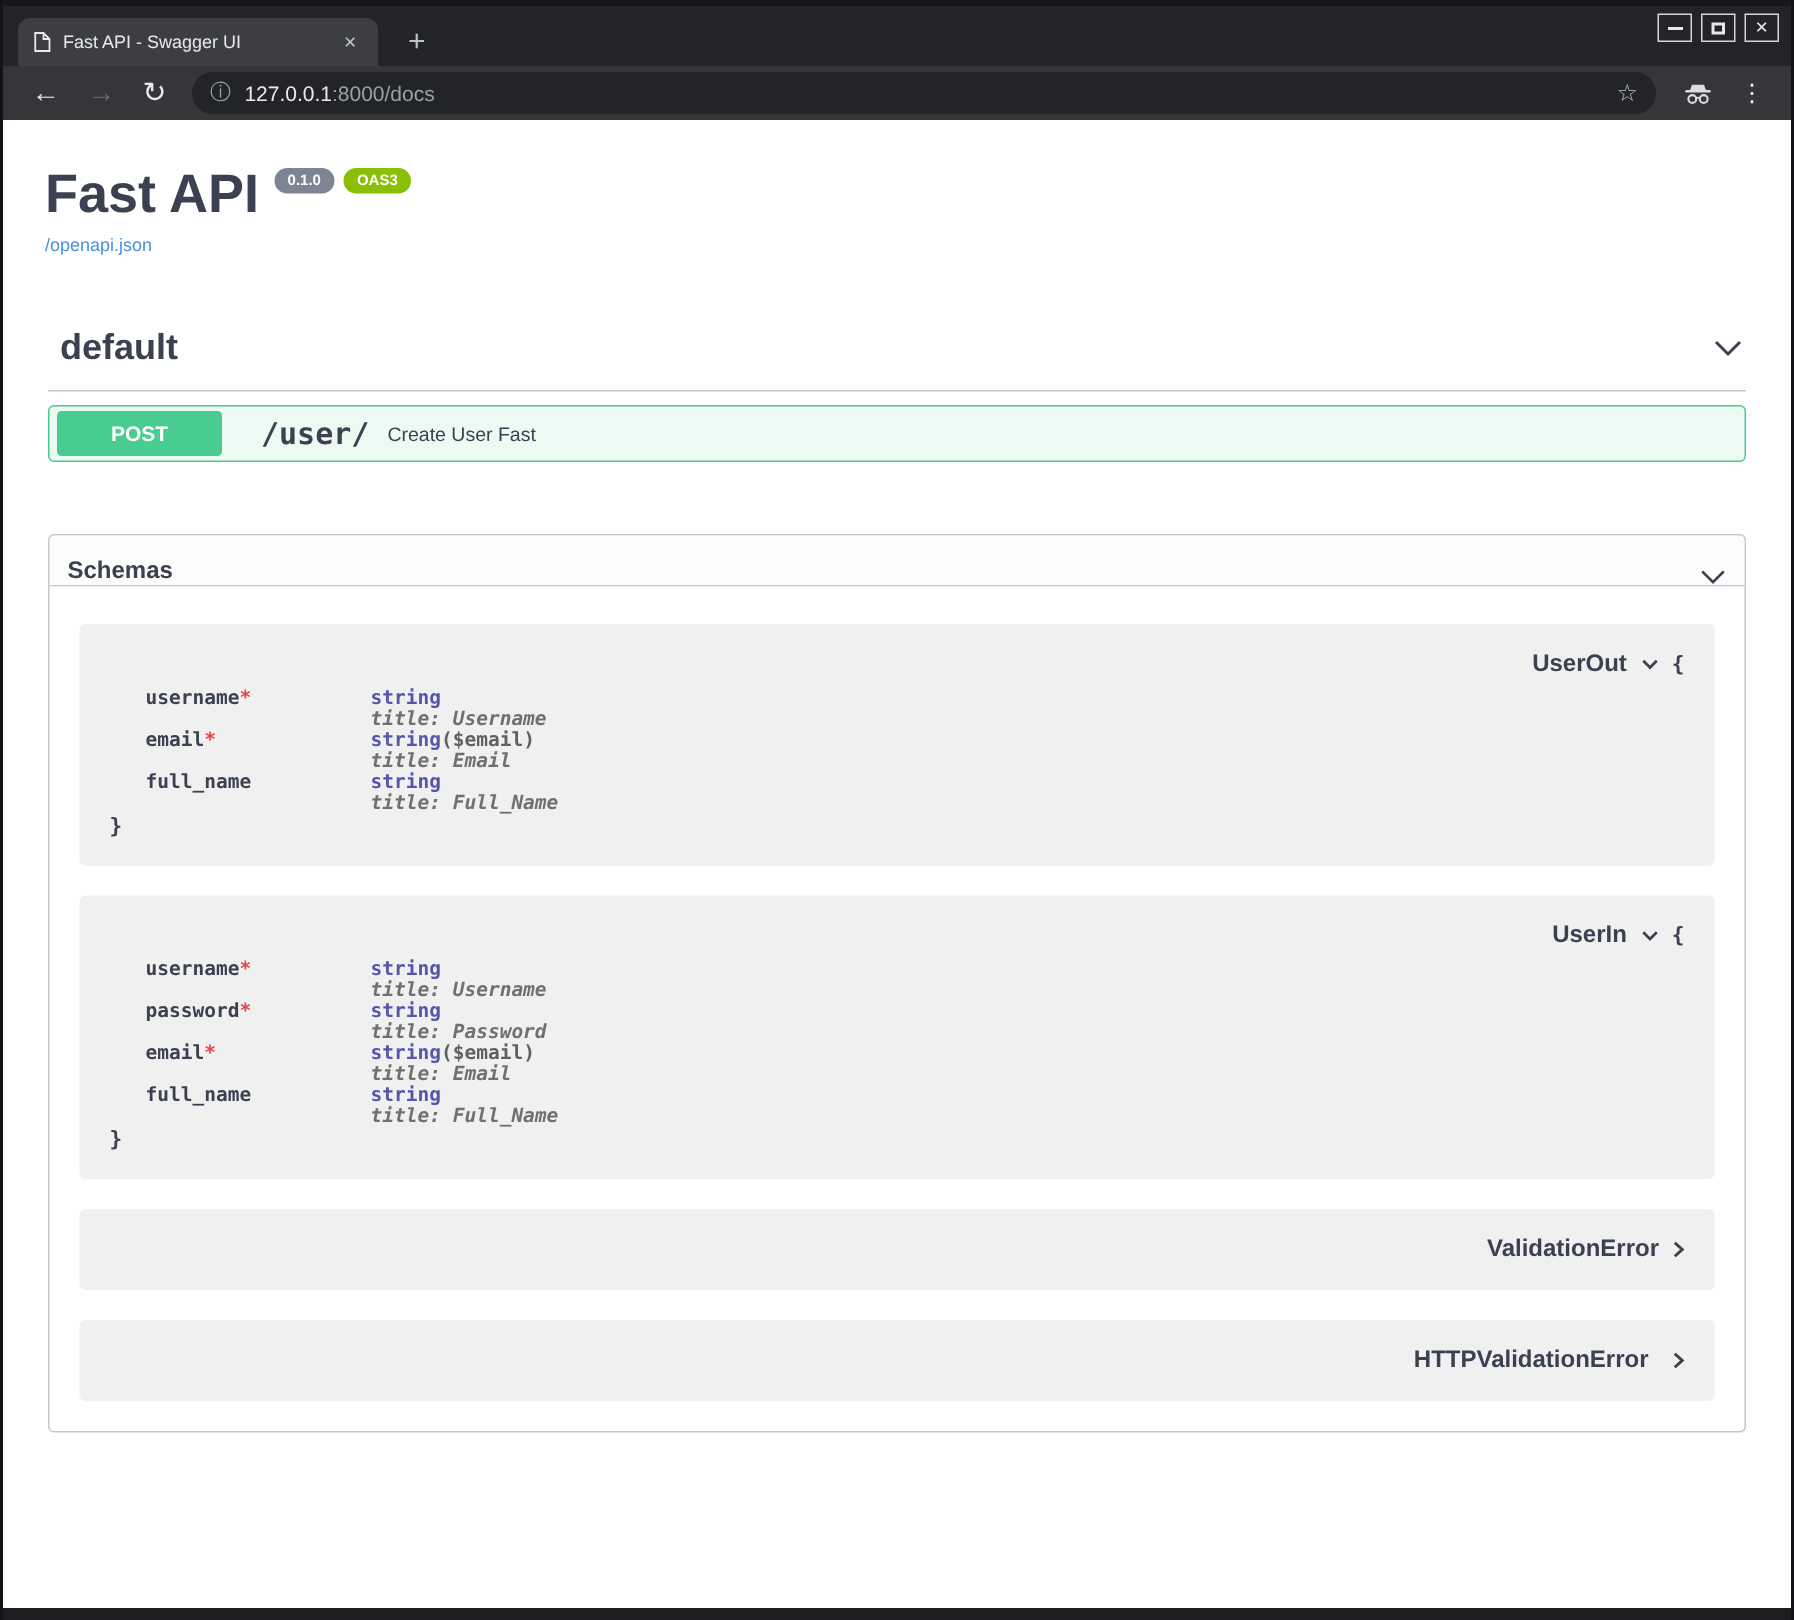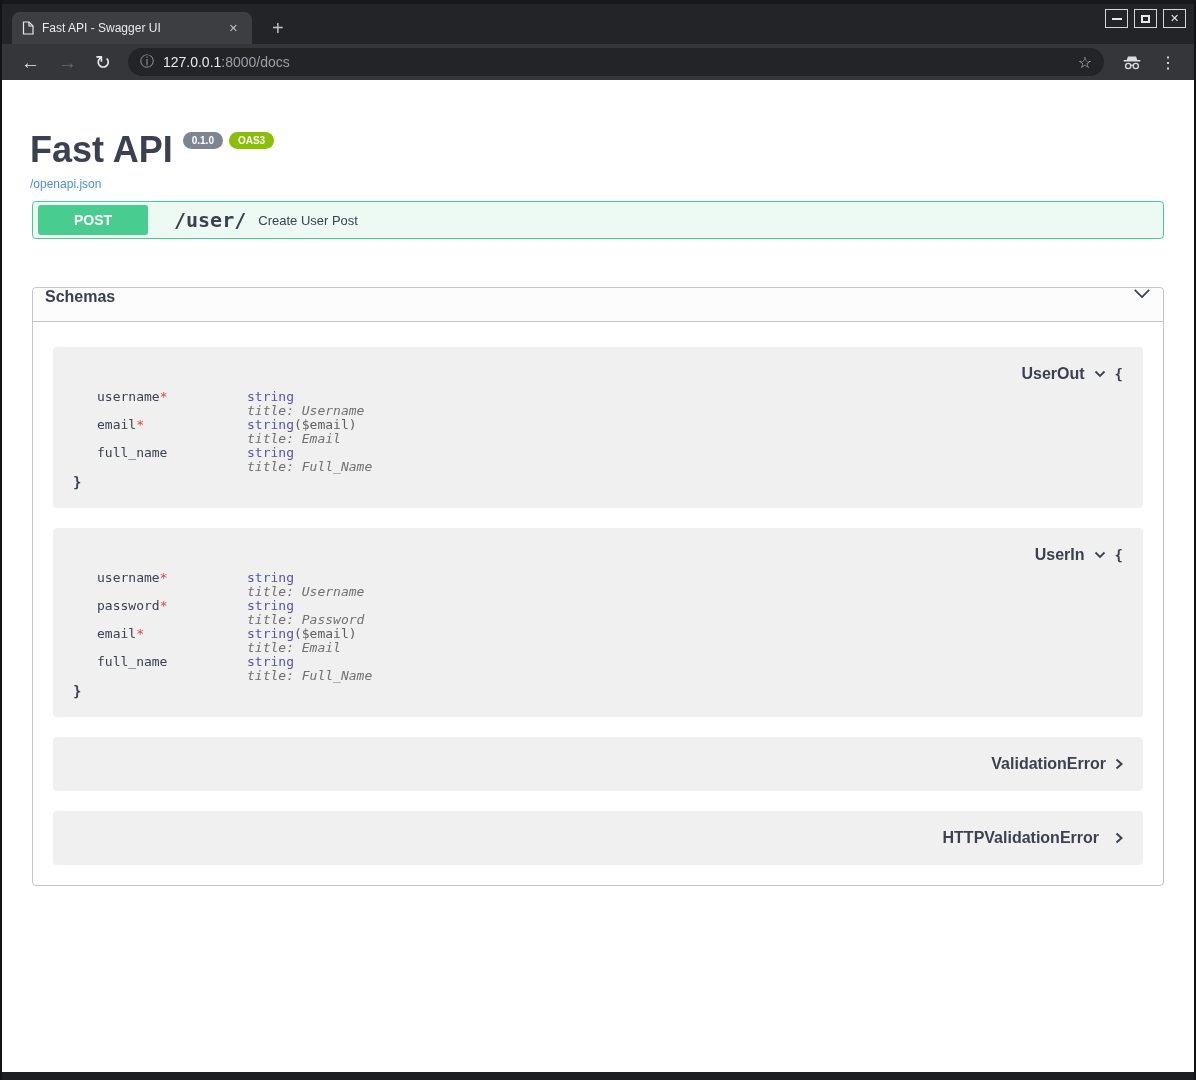--- a/index.html
+++ b/index.html
@@ -36,21 +36,21 @@
     display:flex; align-items:center; padding:0 12px; margin:0 8px; gap:9px;
   }
   .info-icon { color:#9aa0a6; font-size:14px; }
   .url { font-size:14px; color:#e8eaed; white-space:nowrap; }
   .url .dim { color:#9aa0a6; }
   .star-icon { margin-left:auto; color:#bdc1c6; font-size:16px; }
   .incog { padding:0 10px; display:flex; align-items:center; }
   .menu-icon { color:#e8eaed; font-size:16px; padding:0 8px; letter-spacing:0; }
   
   .content { flex:1; background:#fff; overflow:hidden; color:#3b4151; }
-  .info-block { padding:52px 28px 0; }
+  .info-block { padding:31px 28px 0; }
   .api-title { font-size:36px; font-weight:700; color:#3b4151; line-height:1; }
   .badges { display:inline-flex; gap:6px; margin-left:10px; vertical-align:18px; }
   .badge { font-size:10px; font-weight:700; color:#fff; padding:3px 9px; border-radius:10px; line-height:1.1; }
   .badge-version { background:#7d8492;text-align:center; }
   .badge-oas { background:#89bf04; }
   .spec-link { display:inline-block; margin-top:9px; font-size:12px; color:#4990e2; text-decoration:none; }
   .tag-section { margin:40px 30px 0; }
   .tag-header {
     display:flex; justify-content:space-between; align-items:center;
     padding:6px 2px 14px 8px; border-bottom:1px solid rgba(59,65,81,.3); cursor:pointer;
@@ -64,32 +64,32 @@
   .opblock-method {
     background:#49cc90; color:#fff; font-weight:700; font-size:14px;
     width:110px; text-align:center; padding:7px 0; border-radius:3px;
     font-family:"Liberation Sans", sans-serif;
   }
   .opblock-path { font-family:"DejaVu Sans Mono", monospace; font-weight:700; font-size:20px; color:#3b4151; margin-left:14px; }
   .opblock-summary { font-size:13px; color:#3b4151; }
   
   .models-section { margin:48px 30px 0; border:1px solid rgba(59,65,81,.3); border-radius:4px; }
   .models-header {
-    height:34px; display:flex; justify-content:space-between; align-items:flex-start;
+    height:34px; display:flex; justify-content:space-between; align-items:flex-end;
     padding:0 12px; border-bottom:1px solid rgba(59,65,81,.3); background:#fcfcfc;
     border-radius:4px 4px 0 0; cursor:pointer;
   }
   .models-title { font-size:16px; font-weight:700; color:#3b4151; }
   .models-body { padding:25px 20px 20px; }
   .model-box { background:#f0f0f0; border-radius:4px; margin-bottom:20px; padding:18px 20px; }
   .model-box:last-child { margin-bottom:0; }
   .model-title-row { display:flex; align-items:center; gap:9px; cursor:pointer;justify-content:flex-end; }
   .model-name { font-size:16px; font-weight:700; color:#3b4151; }
   .brace { font-family:"DejaVu Sans Mono", monospace; font-size:14px; font-weight:700; color:#3b4151; }
-  .props { margin:7px 0 0 24px; font-family:"DejaVu Sans Mono", monospace; font-size:13px; font-weight:400; }
+  .props { margin:7px 0 0 24px; font-family:"DejaVu Sans Mono", monospace; font-size:13px; font-weight:700; }
   .prop-row { display:flex; align-items:flex-start; min-height:28px; }
   .prop-name { width:150px; flex:none; color:#3b4151; line-height:14px; }
   .star { color:#e8424a; }
   .prop-detail { line-height:14px; }
   .prop-type { color:#5555aa; }
   .prop-format { color:#606060; }
   .prop-title { color:#707070; font-style:italic; }
   .close-brace { margin-top:0; }
   .chev { flex:none; display:block; }
 </style>
@@ -147,25 +147,33 @@
     <div class="info-block">
       <div>
         <span class="api-title">Fast API</span><span class="badges">
             <span class="badge badge-version">0.1.0</span>
             <span class="badge badge-oas">OAS3</span>
           </span>
       </div>
       <a class="spec-link" href="#">/openapi.json</a>
     </div>
 
+    <div class="tag-section">
+      <div class="tag-header">
+        <span class="tag-title">default</span>
+        <svg class="chev" width="20" height="12" viewBox="0 0 20 12">
+          <path d="M2 2 L10 10 L18 2" fill="none" stroke="#3b4151" stroke-width="2"></path>
+        </svg>
+      </div>
+    </div>
 
     <div class="opblock">
       <span class="opblock-method">POST</span>
       <span class="opblock-path">/user/</span>
-      <span class="opblock-summary">Create User Post</span>
+      <span class="opblock-summary">Create User Fast</span>
     </div>
 
     <div class="models-section">
       <div class="models-header">
         <span class="models-title">Schemas</span>
         <svg class="chev" width="18" height="11" viewBox="0 0 20 12">
           <path d="M2 2 L10 10 L18 2" fill="none" stroke="#3b4151" stroke-width="2"></path>
         </svg>
       </div>
 

